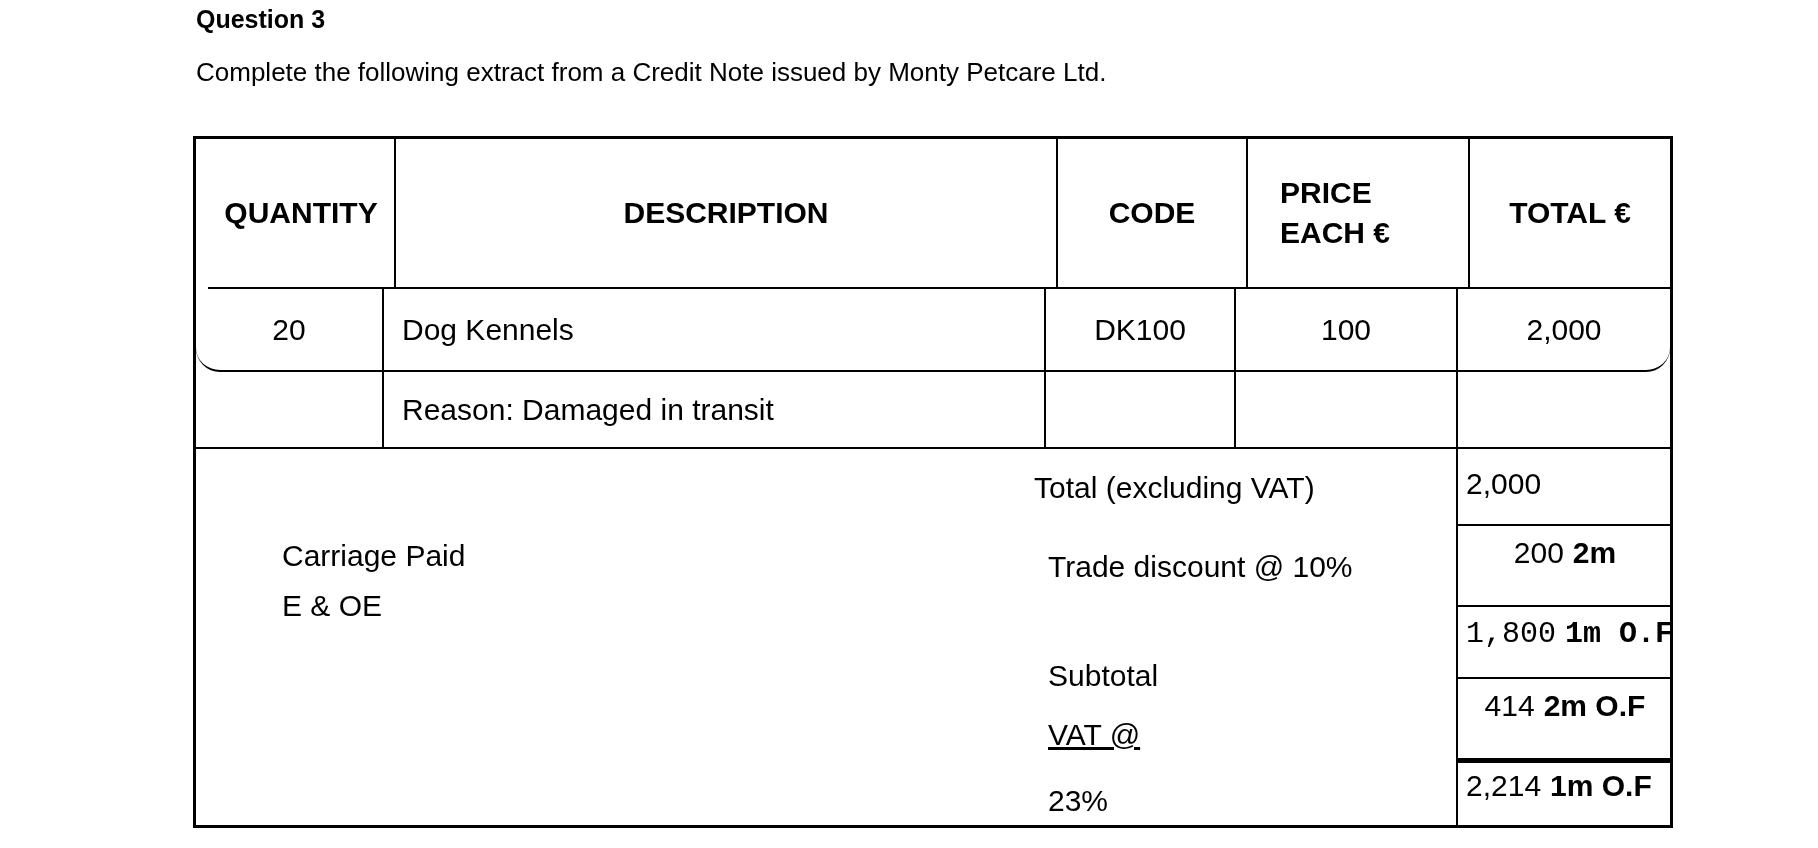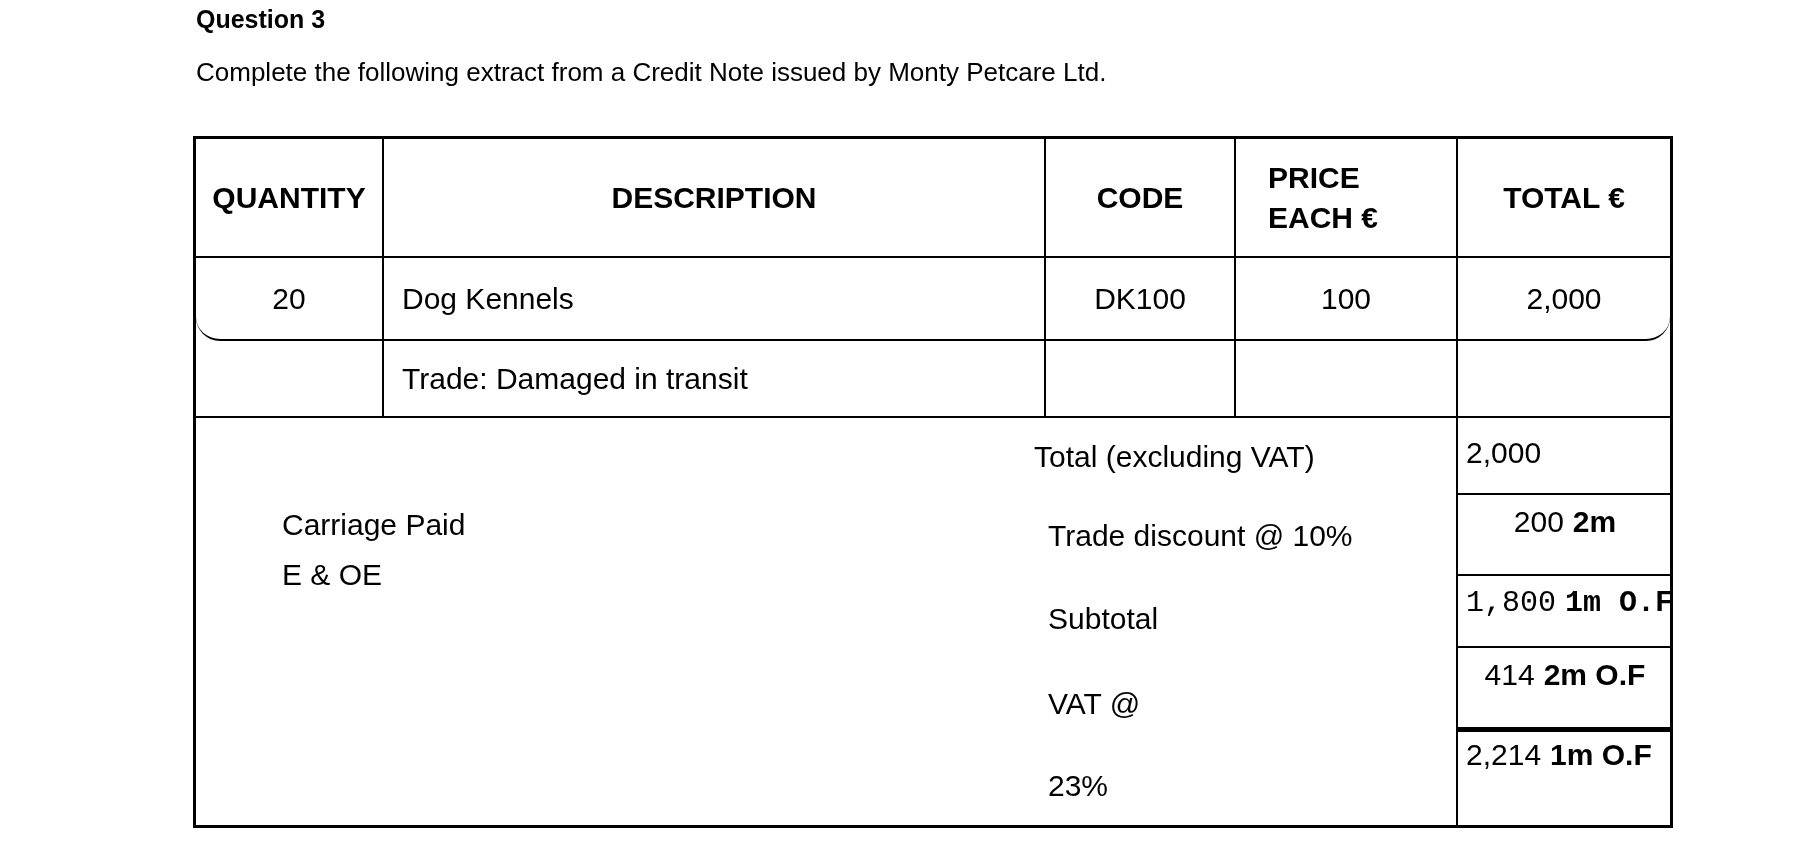--- a/index.html
+++ b/index.html
@@ -9,36 +9,36 @@
     color:#000; font-family:"Liberation Sans","DejaVu Sans",sans-serif;
   }
   .title { position:absolute; left:196px; top:5px; font-size:25px; font-weight:700; }
   .instruction { position:absolute; left:196px; top:57px; font-size:26px; }
 
   .credit-table {
     position:absolute; left:193px; top:136px; width:1480px; height:692px;
     border:3px solid #000; display:flex; flex-direction:column; font-size:30px;
   }
   .trow { display:flex; border-bottom:2px solid #000; }
-  .header-row { height:119px; font-weight:700; }
+  .header-row { height:150px; font-weight:700;margin-left:12px; }
   .row1 { height:83px;border-radius:24px; }
   .row2 { height:77px; }
   .cell { border-right:2px solid #000; display:flex; align-items:center; justify-content:center; overflow:hidden; }
   .c1 { width:188px; } .c2 { width:662px; } .c3 { width:190px; } .c4 { width:222px; }
   .c5 { flex:1; border-right:none; }
   .left-al { justify-content:flex-start; padding-left:18px; }
   .price-header { flex-direction:column; align-items:flex-start; justify-content:center; padding-left:32px; line-height:40px; }
 
   .summary-row { flex:1; display:flex; border-bottom:none; }
   .summary-left { flex:1; position:relative; border-right:2px solid #000; }
   .notes { position:absolute; left:86px; top:82px; line-height:50px; }
   .labels { position:absolute; left:838px; top:0; height:100%; display:flex; flex-direction:column; }
   .label-row { display:flex; align-items:center; white-space:nowrap; }
   .label-row.indent { padding-left:14px; }
-  .lh1 { height:77px; } .lh2 { height:81px; } .lh3 { height:86px; } .lh4 { height:84px; } .lh5 { flex:1; }
+  .lh1 { height:77px; } .lh2 { height:81px; } .lh3 { height:86px;align-items:flex-end; } .lh4 { height:84px;text-decoration:underline; } .lh5 { flex:1; }
 
   .summary-values { width:212px; display:flex; flex-direction:column; }
   .value-cell { border-bottom:2px solid #000; padding:10px 6px 0 8px; white-space:nowrap; overflow:hidden; }
   .v1 { height:77px; padding-top:18px; }
   .v2 { height:81px; text-align:center; }
   .v3 { height:72px;font-family:Liberation Mono, monospace; }
   .v4 { height:84px; border-bottom:5px solid #000; text-align:center; }
   .v5 { flex:1; border-bottom:none; padding-top:6px; }
   .marks { font-weight:700; margin-left:9px; }
 </style>
@@ -66,21 +66,21 @@
     <div class="trow row1">
       <div class="cell c1">20</div>
       <div class="cell c2 left-al">Dog Kennels</div>
       <div class="cell c3">DK100</div>
       <div class="cell c4">100</div>
       <div class="cell c5">2,000</div>
     </div>
 
     <div class="trow row2">
       <div class="cell c1"></div>
-      <div class="cell c2 left-al">Trade: Damaged in transit</div>
+      <div class="cell c2 left-al">Reason: Damaged in transit</div>
       <div class="cell c3"></div>
       <div class="cell c4"></div>
       <div class="cell c5"></div>
     </div>
 
     <div class="summary-row">
 
       <div class="summary-left">
         <div class="notes">
           <div>Carriage Paid</div>

